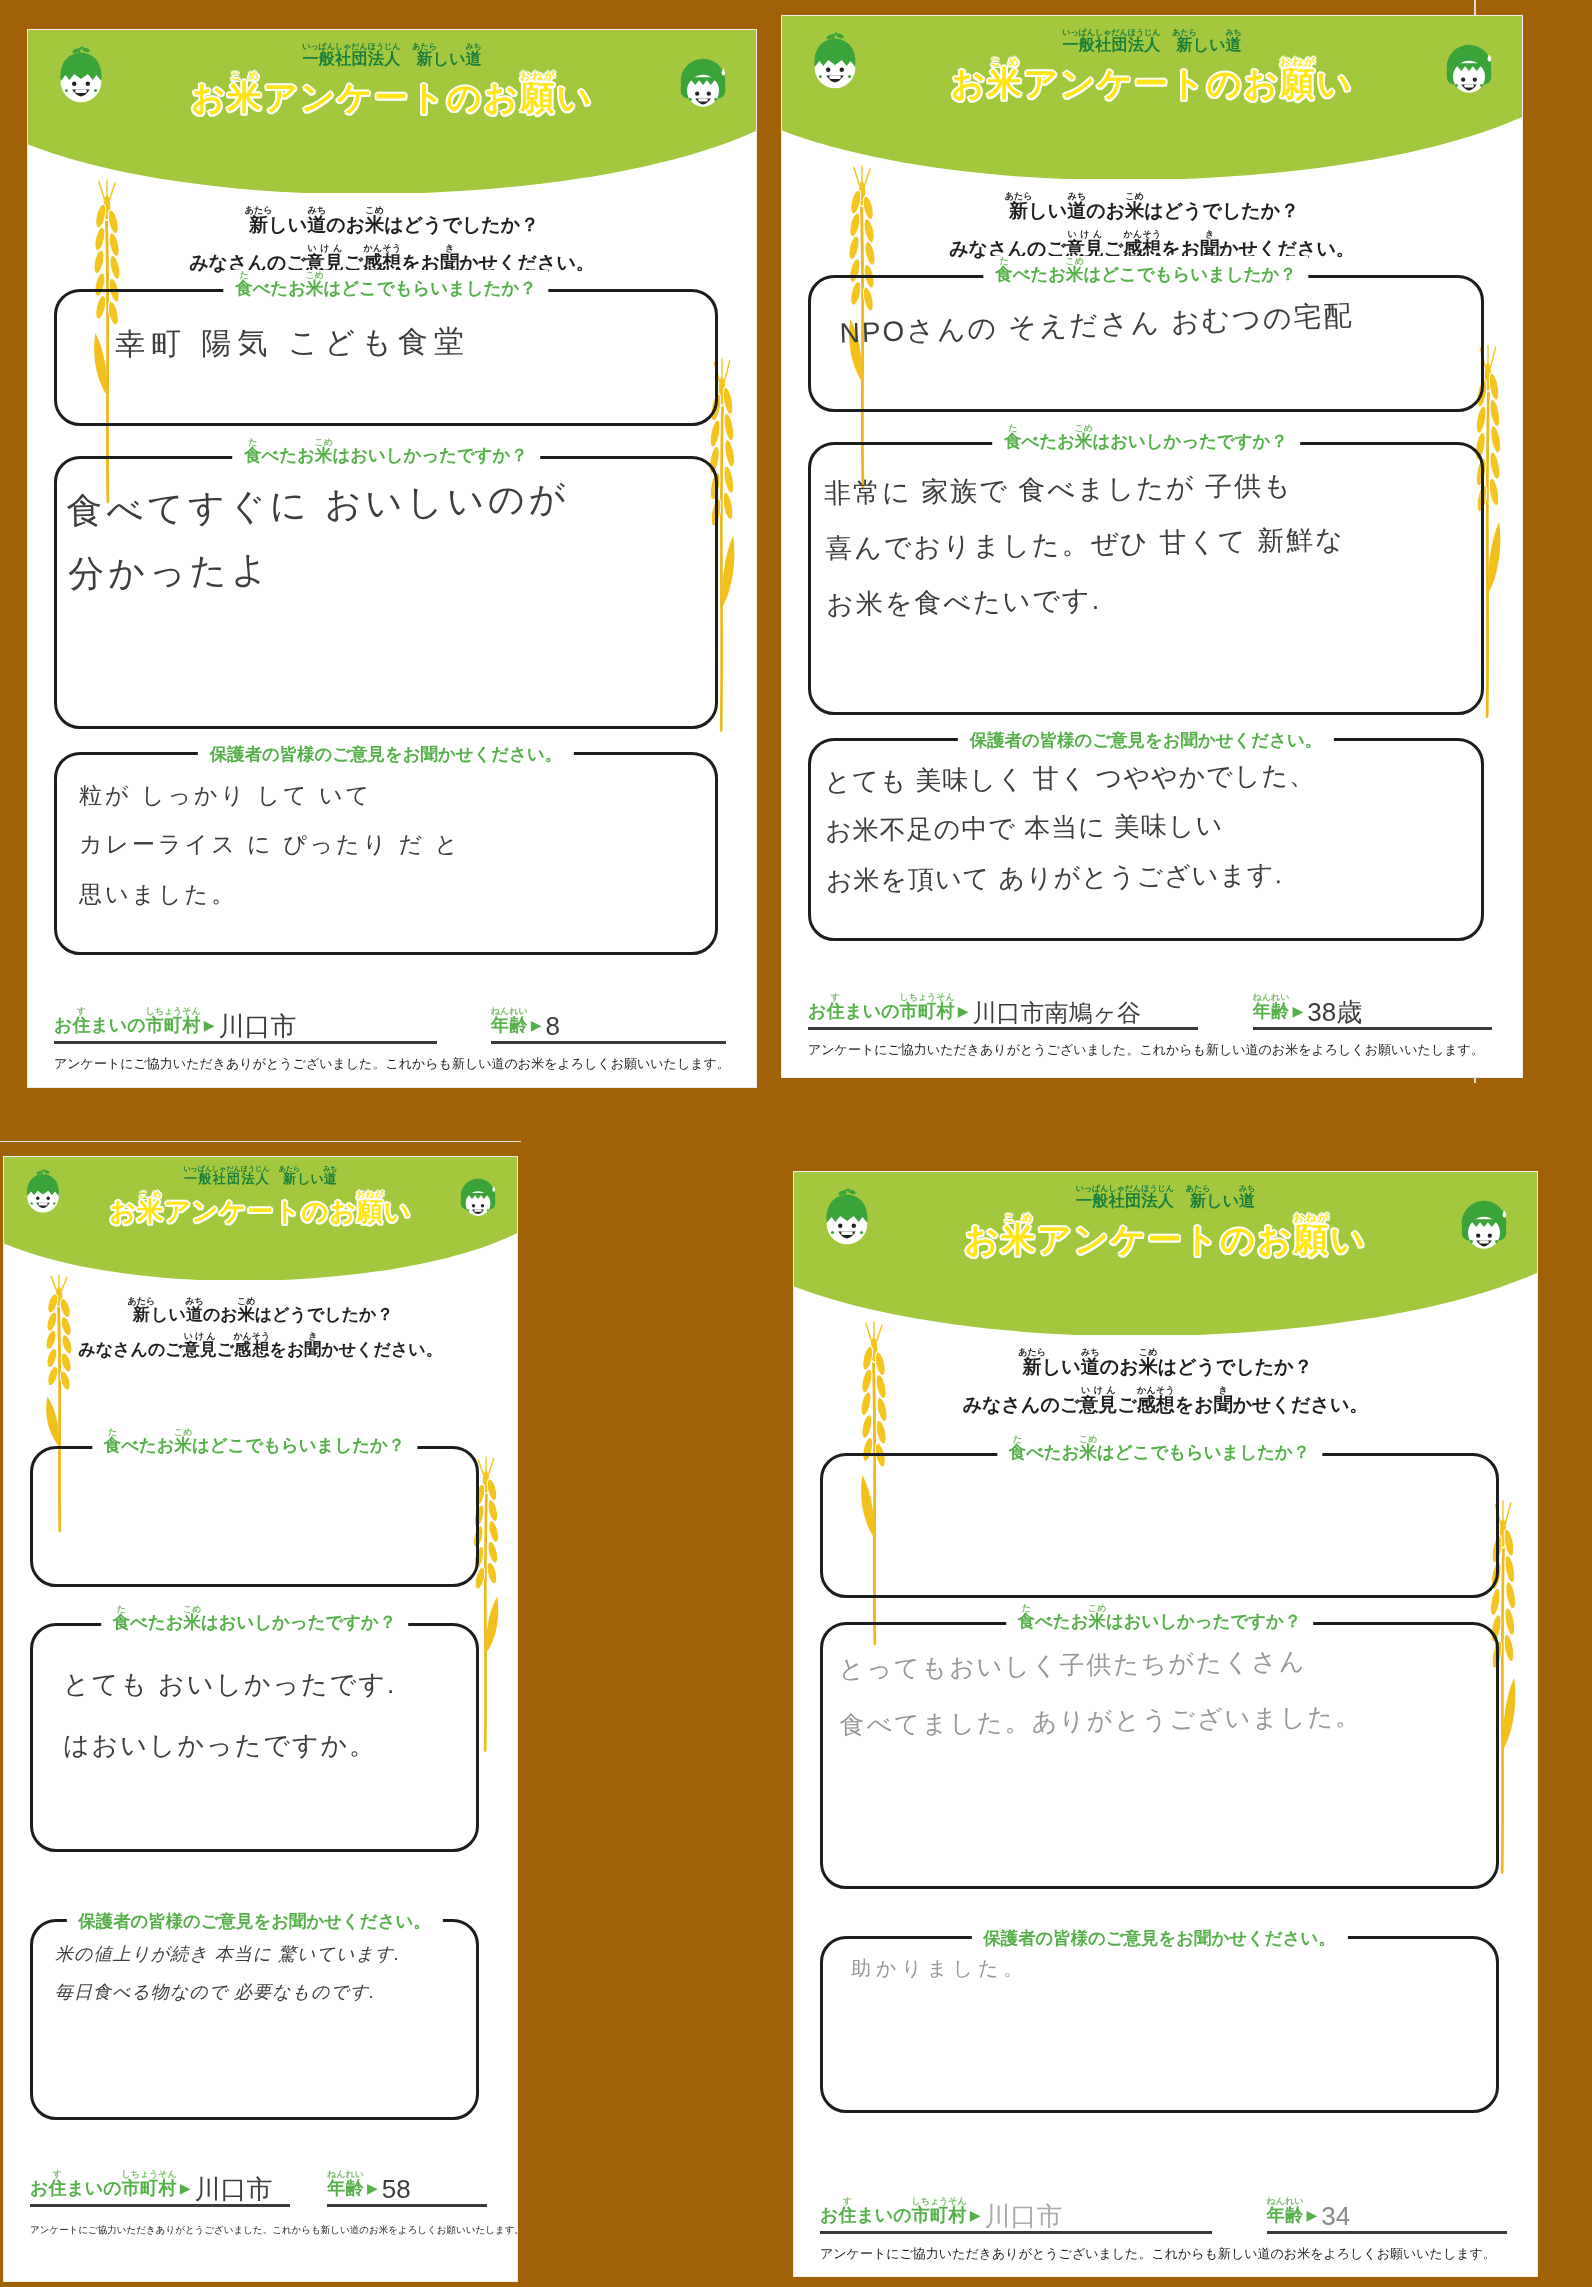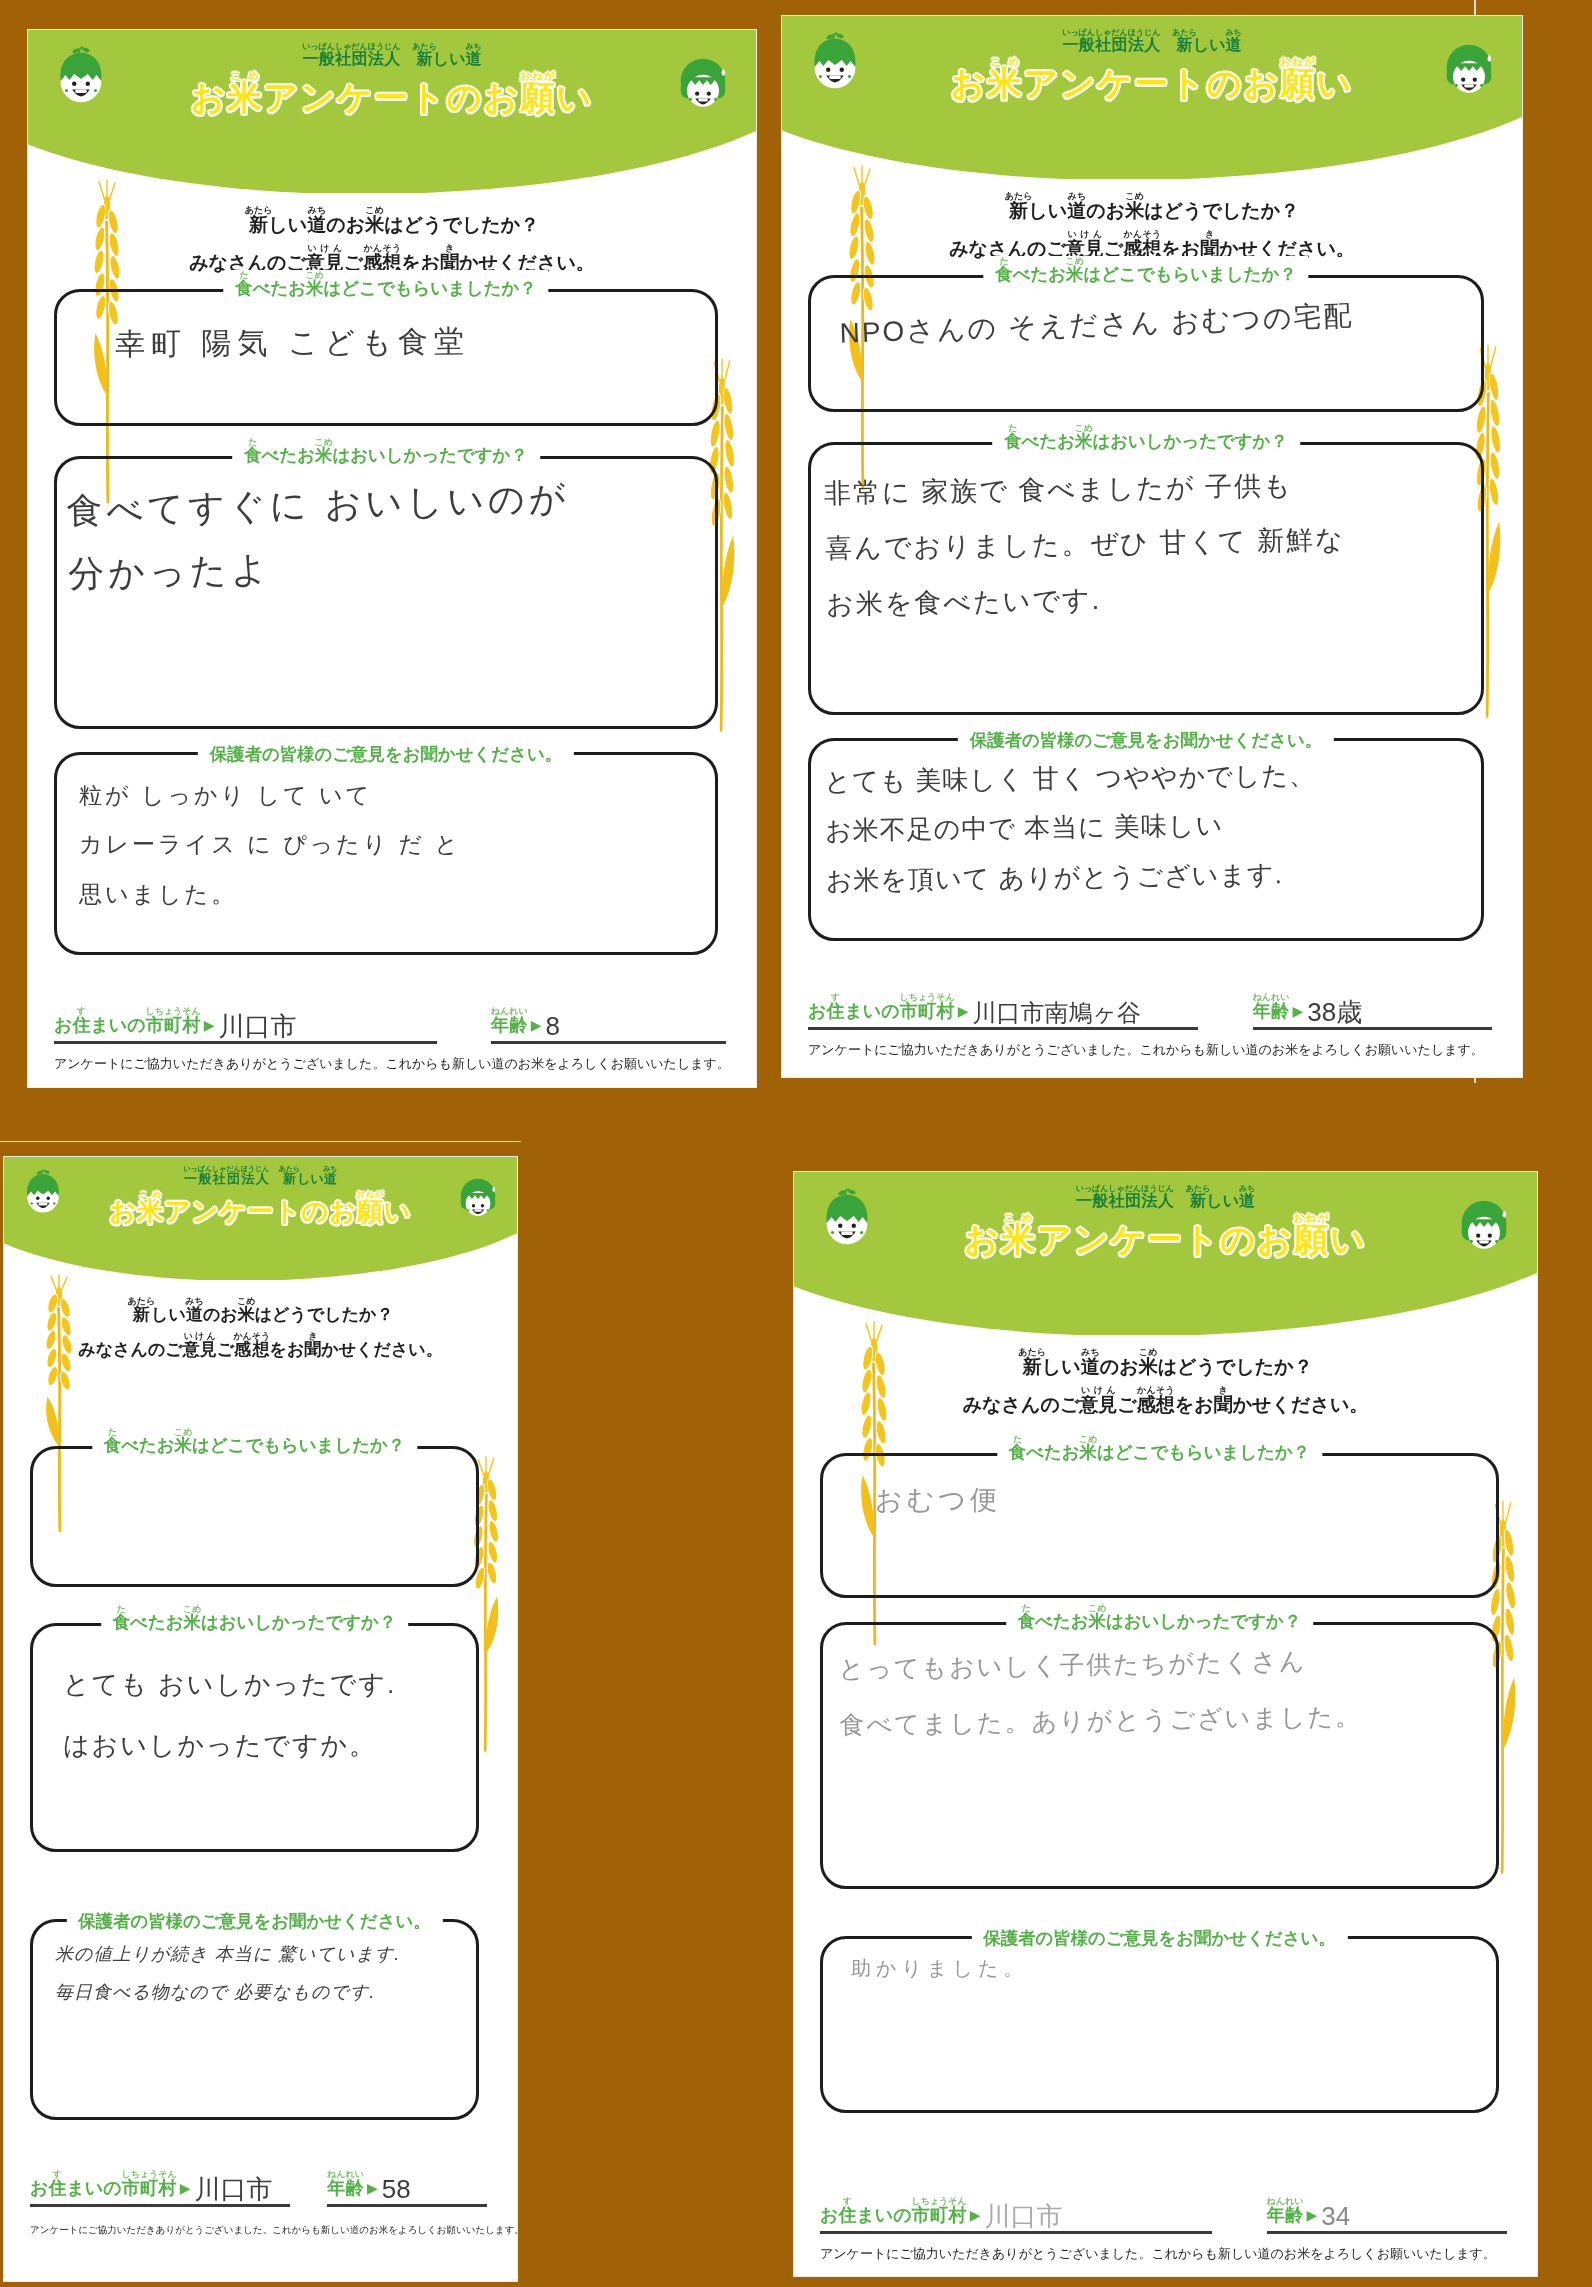--- a/index.html
+++ b/index.html
@@ -548,23 +548,20 @@
       </g>
     </svg>
 
     <div class="intro">
       <div class="intro-line"><ruby>新<rt>あたら</rt></ruby>しい<ruby>道<rt>みち</rt></ruby>のお<ruby>米<rt>こめ</rt></ruby>はどうでしたか？</div>
       <div class="intro-line">みなさんのご<ruby>意見<rt>いけん</rt></ruby>ご<ruby>感想<rt>かんそう</rt></ruby>をお<ruby>聞<rt>き</rt></ruby>かせください。</div>
     </div>
 
     <div class="qbox q1">
       <div class="qlabel"><ruby>食<rt>た</rt></ruby>べたお<ruby>米<rt>こめ</rt></ruby>はどこでもらいましたか？</div>
-      <div class="hw hw-q1">
-          <div>おむつ便</div>
-        </div>
     </div>
 
     <div class="qbox q2">
       <div class="qlabel"><ruby>食<rt>た</rt></ruby>べたお<ruby>米<rt>こめ</rt></ruby>はおいしかったですか？</div>
       <div class="hw hw-q2">
           <div>とってもおいしく子供たちがたくさん</div>
           <div>食べてました。ありがとうございました。</div>
         </div>
     </div>
 

